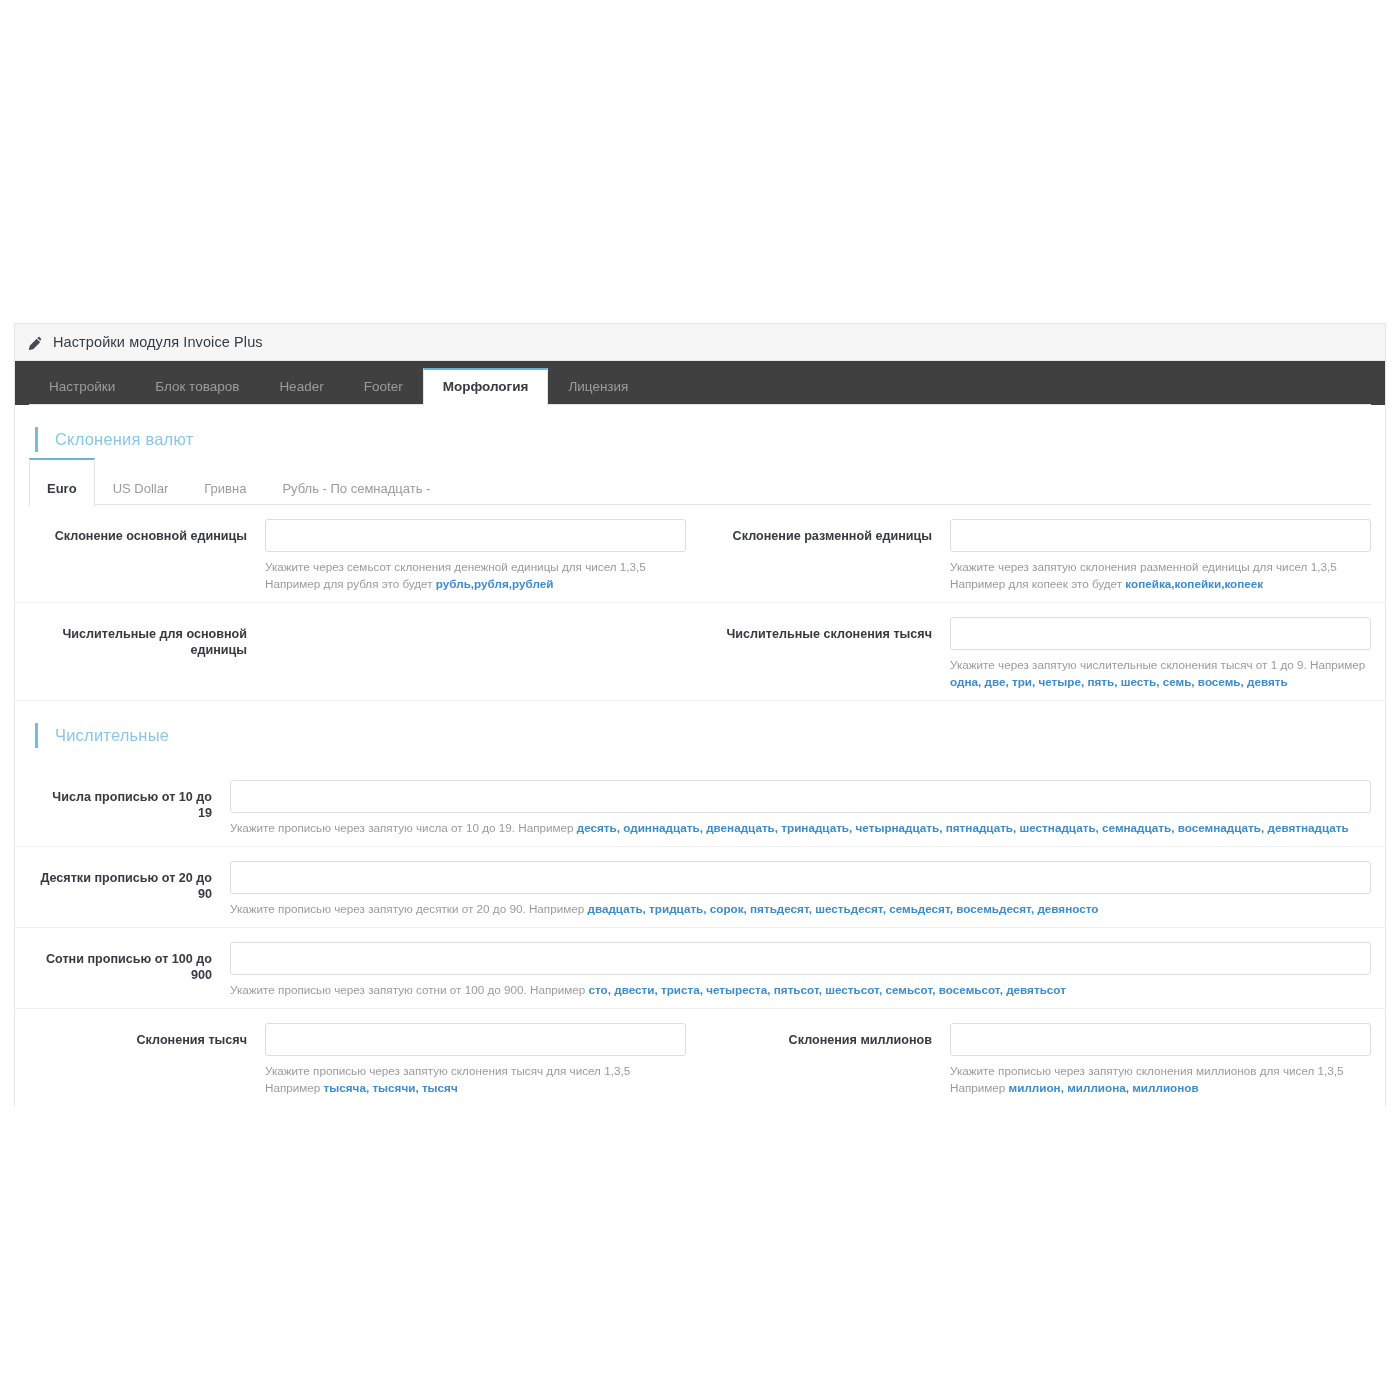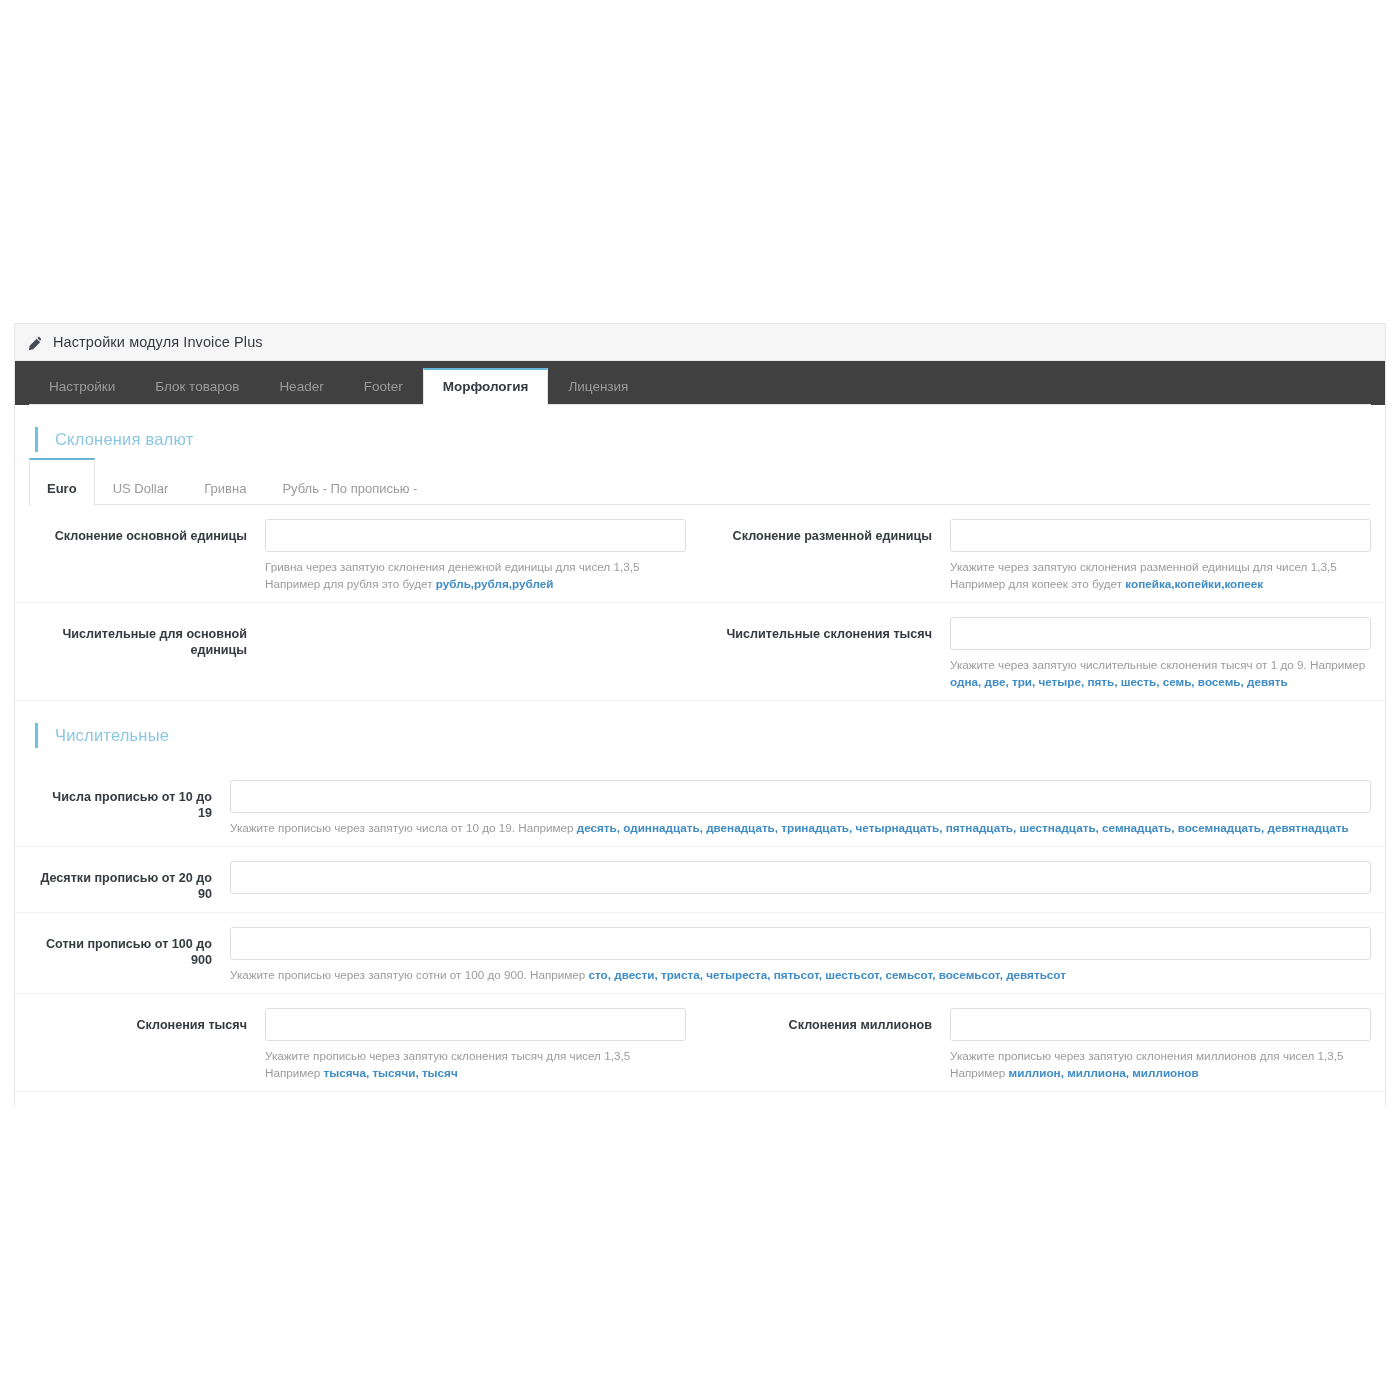--- a/index.html
+++ b/index.html
@@ -280,30 +280,30 @@
 
       <div class="section-header">
         <span class="section-bar"></span>
         <span class="section-title">Склонения валют</span>
       </div>
 
       <div class="currency-tabs">
         <div class="cur-tab active">Euro</div>
         <div class="cur-tab">US Dollar</div>
         <div class="cur-tab">Гривна</div>
-        <div class="cur-tab">Рубль - По прописью -</div>
+        <div class="cur-tab">Рубль - По семнадцать -</div>
       </div>
 
       <div class="form-row">
         <div class="form-col half">
           <div class="field-label">Склонение основной единицы</div>
           <div class="field-area">
             <input class="text-input" type="text" value="" style="">
             <div class="help-block">
-              <span class="help-line">Гривна через запятую склонения денежной единицы для чисел 1,3,5</span>
+              <span class="help-line">Укажите через семьсот склонения денежной единицы для чисел 1,3,5</span>
               <span class="help-line"><span>Например для рубля это будет </span><span class="hl">рубль,рубля,рублей</span></span>
             </div>
           </div>
         </div>
         <div class="form-col half">
           <div class="field-label">Склонение разменной единицы</div>
           <div class="field-area">
             <input class="text-input" type="text" value="" style="">
             <div class="help-block">
               <span class="help-line">Укажите через запятую склонения разменной единицы для чисел 1,3,5</span>
@@ -339,20 +339,21 @@
             <div class="help-block"><span>Укажите прописью через запятую числа от 10 до 19. Например </span><span class="hl">десять, одиннадцать, двенадцать, тринадцать, четырнадцать, пятнадцать, шестнадцать, семнадцать, восемнадцать, девятнадцать</span></div>
           </div>
         </div>
       </div>
 
       <div class="form-row">
         <div class="form-col full">
           <div class="field-label">Десятки прописью от 20 до 90</div>
           <div class="field-area">
             <input class="text-input" type="text" value="" style="">
+            <div class="help-block"><span>Укажите прописью через запятую десятки от 20 до 90. Например </span><span class="hl">двадцать, тридцать, сорок, пятьдесят, шестьдесят, семьдесят, восемьдесят, девяносто</span></div>
           </div>
         </div>
       </div>
 
       <div class="form-row">
         <div class="form-col full">
           <div class="field-label">Сотни прописью от 100 до 900</div>
           <div class="field-area">
             <input class="text-input" type="text" value="" style="">
             <div class="help-block"><span>Укажите прописью через запятую сотни от 100 до 900. Например </span><span class="hl">сто, двести, триста, четыреста, пятьсот, шестьсот, семьсот, восемьсот, девятьсот</span></div>

